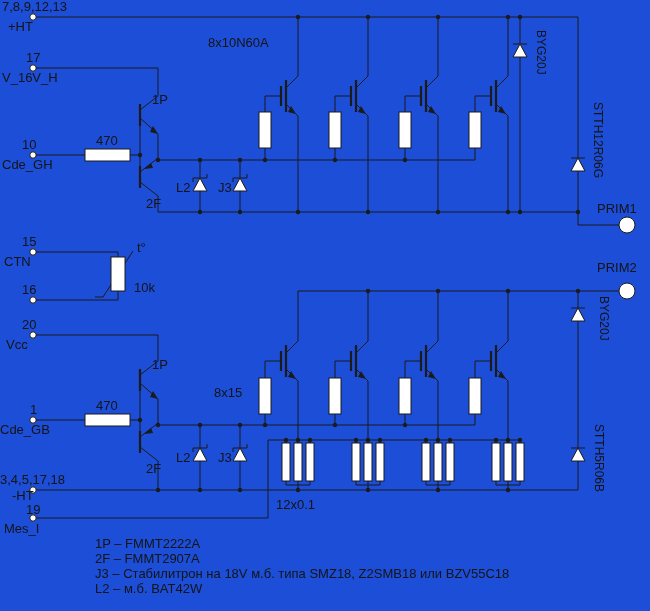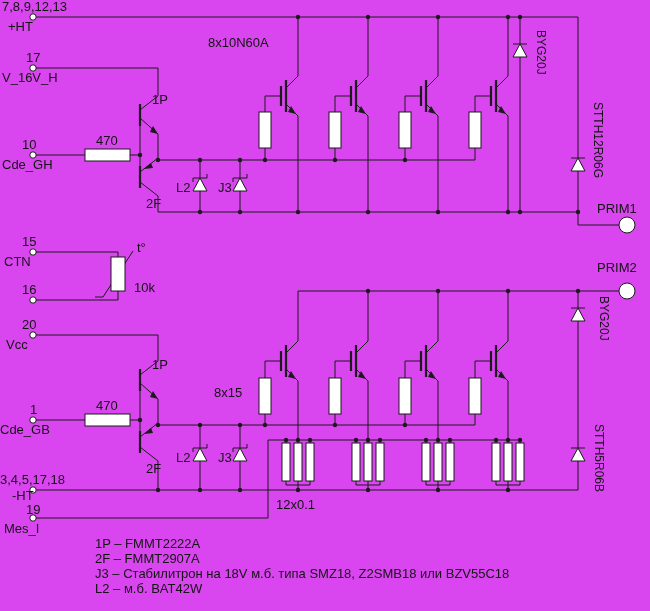--- a/index.html
+++ b/index.html
@@ -1,16 +1,16 @@
 <!DOCTYPE html>
 <html><head>
 <meta charset="utf-8">
 <style>
   html,body{margin:0;padding:0;background:#ffffff;}
-  .canvas{position:relative;width:650px;height:611px;background:#d946ef;
+  .canvas{position:relative;width:650px;height:611px;background:#1d4ed8;
           font-family:"Liberation Sans",sans-serif;overflow:hidden;}
   svg text{font-family:"Liberation Sans",sans-serif;font-size:13px;fill:#141414;}
   svg text.rot{font-size:12px;}
   .wire{stroke:#1b1b1b;stroke-width:1;fill:none;}
   .bar{stroke:#1b1b1b;stroke-width:2.2;fill:none;}
   .comp{stroke:#1b1b1b;stroke-width:1;fill:#ffffff;}
   .arrow{fill:#1b1b1b;stroke:none;}
   .dot{fill:#1b1b1b;}
   .term{stroke:#1b1b1b;stroke-width:1;fill:#ffffff;}
 </style>

